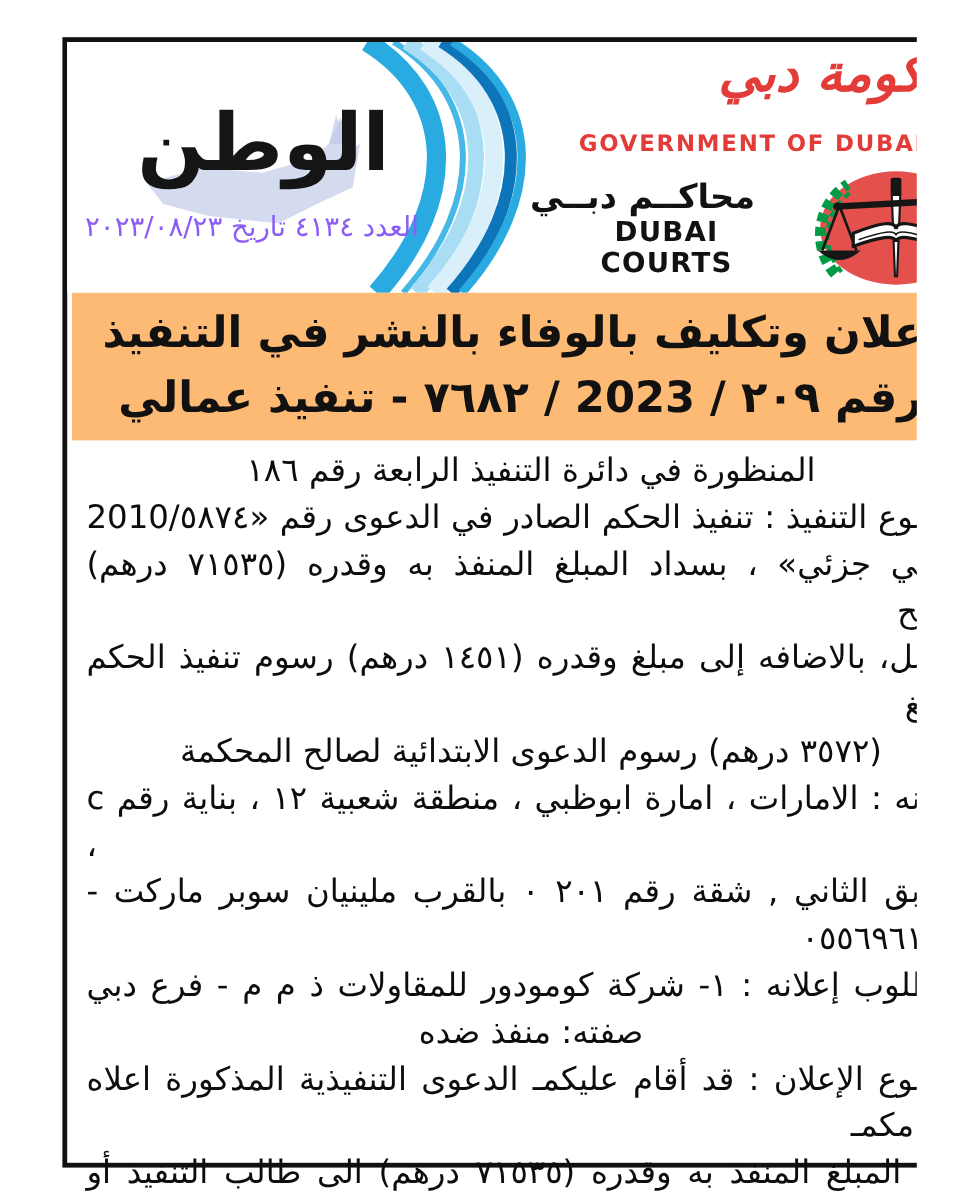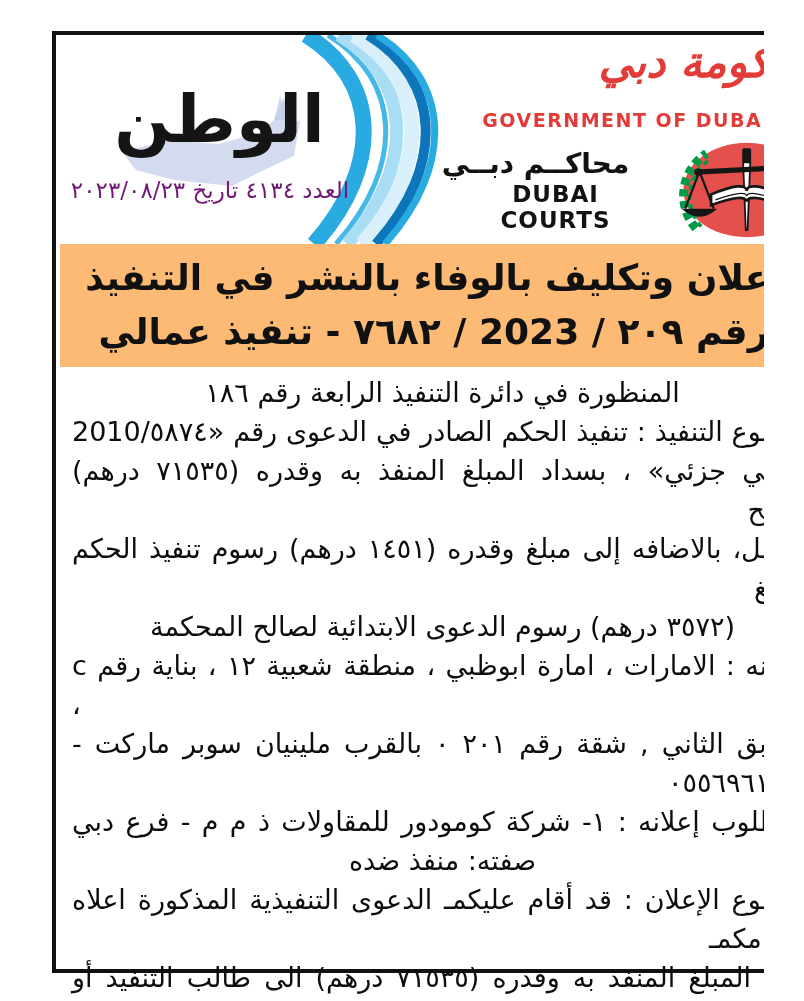--- a/index.html
+++ b/index.html
@@ -7,21 +7,21 @@
   .page{position:relative;width:724px;height:1001px;background:#ffffff;overflow:hidden;margin:0 auto;}
   .frame{position:absolute;left:12px;top:31px;width:779px;height:942px;border:4px solid #111111;box-sizing:border-box;background:#ffffff;}
 
   
   .header{position:absolute;left:0;top:0;width:771px;height:209px;background:#ffffff;}
   .map-watermark{position:absolute;left:58px;top:55px;width:210px;height:105px;}
   .wave{position:absolute;left:198px;top:0;width:185px;height:209px;}
   .watan-logo{position:absolute;left:46px;top:52px;width:235px;text-align:center;
     font-size:66px;font-weight:900;color:#151515;direction:rtl;line-height:1;}
   .issue-line{position:absolute;left:4px;top:142px;width:300px;text-align:center;
-    direction:rtl;font-size:23px;color:#701a75;}
+    direction:rtl;font-size:23px;color:#8b5cf6;}
 
   .gov-ar{position:absolute;right:28px;top:2px;width:345px;direction:rtl;
     color:#e23b38;font-size:43px;font-weight:bold;font-style:italic;line-height:1.2;}
   .gov-en{position:absolute;right:28px;top:74px;width:345px;text-align:center;
     color:#e23b38;font-size:19px;font-weight:bold;letter-spacing:1.5px;}
   .courts-row{position:absolute;right:6px;top:106px;display:flex;align-items:center;gap:8px;}
   .courts-text{width:215px;text-align:center;}
   .courts-ar{direction:rtl;font-size:28px;font-weight:bold;color:#121212;line-height:1.2;}
   .courts-en{font-size:23px;font-weight:bold;color:#121212;letter-spacing:1px;margin-left:40px;}
   .emblem{width:170px;height:98px;}

